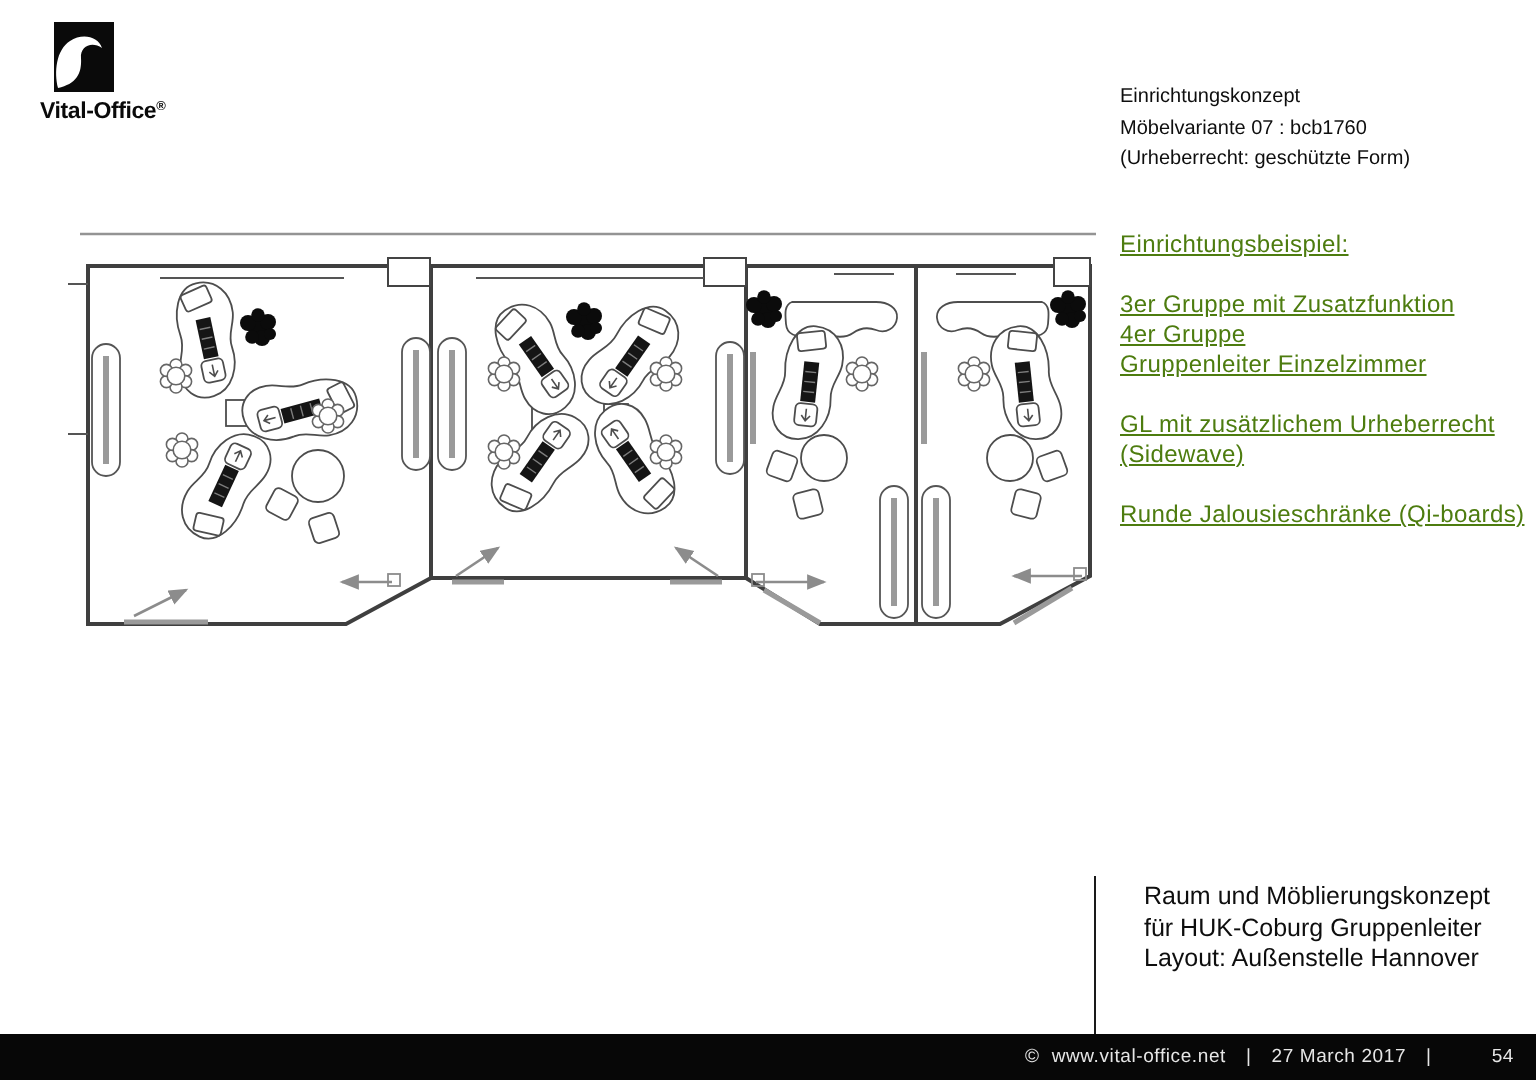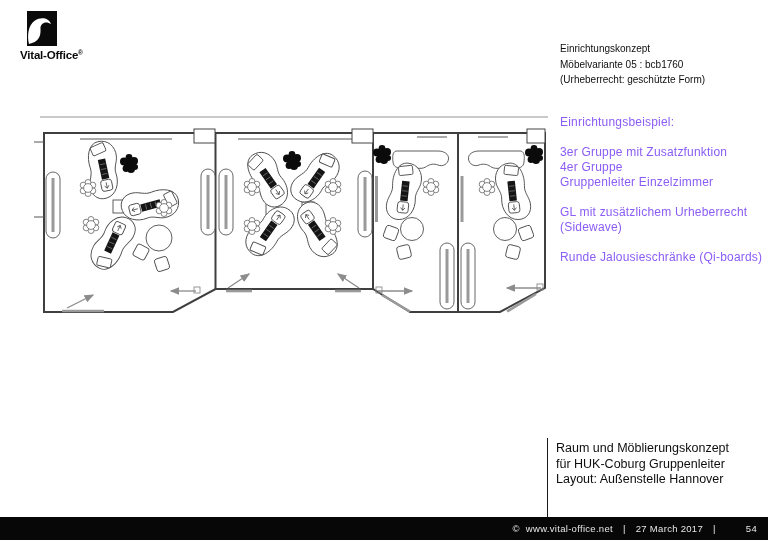--- a/index.html
+++ b/index.html
@@ -3,24 +3,24 @@
 <meta charset="utf-8">
 <style>
   html,body{margin:0;padding:0;background:#fff;}
   #page{position:relative;width:768px;height:543px;background:#ffffff;overflow:hidden;
         font-family:"Liberation Sans",sans-serif;color:#111;}
   
   #logo{position:absolute;left:16px;top:8px;width:120px;height:56px;}
   
   .rblock{position:absolute;left:560px;font-size:10px;line-height:15.5px;color:#0e0e0e;}
   #header-block{top:41px;}
-  #notes-block{top:115px;font-size:12px;line-height:15px;color:#8b5cf6;letter-spacing:0.2px;}
+  #notes-block{top:115px;font-size:12px;line-height:15px;color:#4d7c0f;letter-spacing:0.2px;text-decoration:underline;}
   #notes-block p{margin:0 0 15px 0;}
   #project-block{position:absolute;left:547px;top:438px;height:79px;
-        border-left:1.5px solid #1a1a1a;padding-left:8px;}
+        border-left:1.5px solid #1a1a1a;padding-left:24px;}
   #project-block .inner{padding-top:3px;font-size:12.5px;line-height:15.5px;color:#0e0e0e;}
   
   #footer{position:absolute;left:0;top:517px;width:768px;height:23px;background:#070707;
         display:flex;align-items:center;justify-content:flex-end;padding-right:11px;
         box-sizing:border-box;font-size:9.5px;color:#e6e6e6;letter-spacing:0.3px;}
   #footer span{display:inline-block;}
   #footer .gap-s{margin-left:6px;text-align:center;}
   #footer .gap-m{margin-left:10px;}
   #footer .gap-l{margin-left:14px;padding-left:16px;}
   
@@ -36,21 +36,21 @@
       <rect x="11" y="3" width="30" height="35" fill="#0a0a0a"></rect>
       <path d="M13,36 C11,28 12,17 19,12.5 C25,8.5 33,10 35,16 C30,12.5 24,15 24.5,21 C25,29 22,34 13,36 Z" fill="#ffffff"></path>
       <text x="4" y="51" font-size="11.5" font-weight="700" fill="#0a0a0a" style="letter-spacing:-0.2px;">
         <tspan>Vital-Office</tspan><tspan dy="-4" font-size="6.5">®</tspan>
       </text>
     </svg>
   </div>
 
   <div id="header-block" class="rblock">
     <div>Einrichtungskonzept</div>
-    <div>Möbelvariante 05 : bcb1760</div>
+    <div>Möbelvariante 07 : bcb1760</div>
     <div>(Urheberrecht: geschützte Form)</div>
   </div>
 
   <div id="notes-block" class="rblock">
     <p>Einrichtungsbeispiel:</p>
     <p>
       <span>3er Gruppe mit Zusatzfunktion</span><br>
       <span>4er Gruppe</span><br>
       <span>Gruppenleiter Einzelzimmer</span>
     </p>

